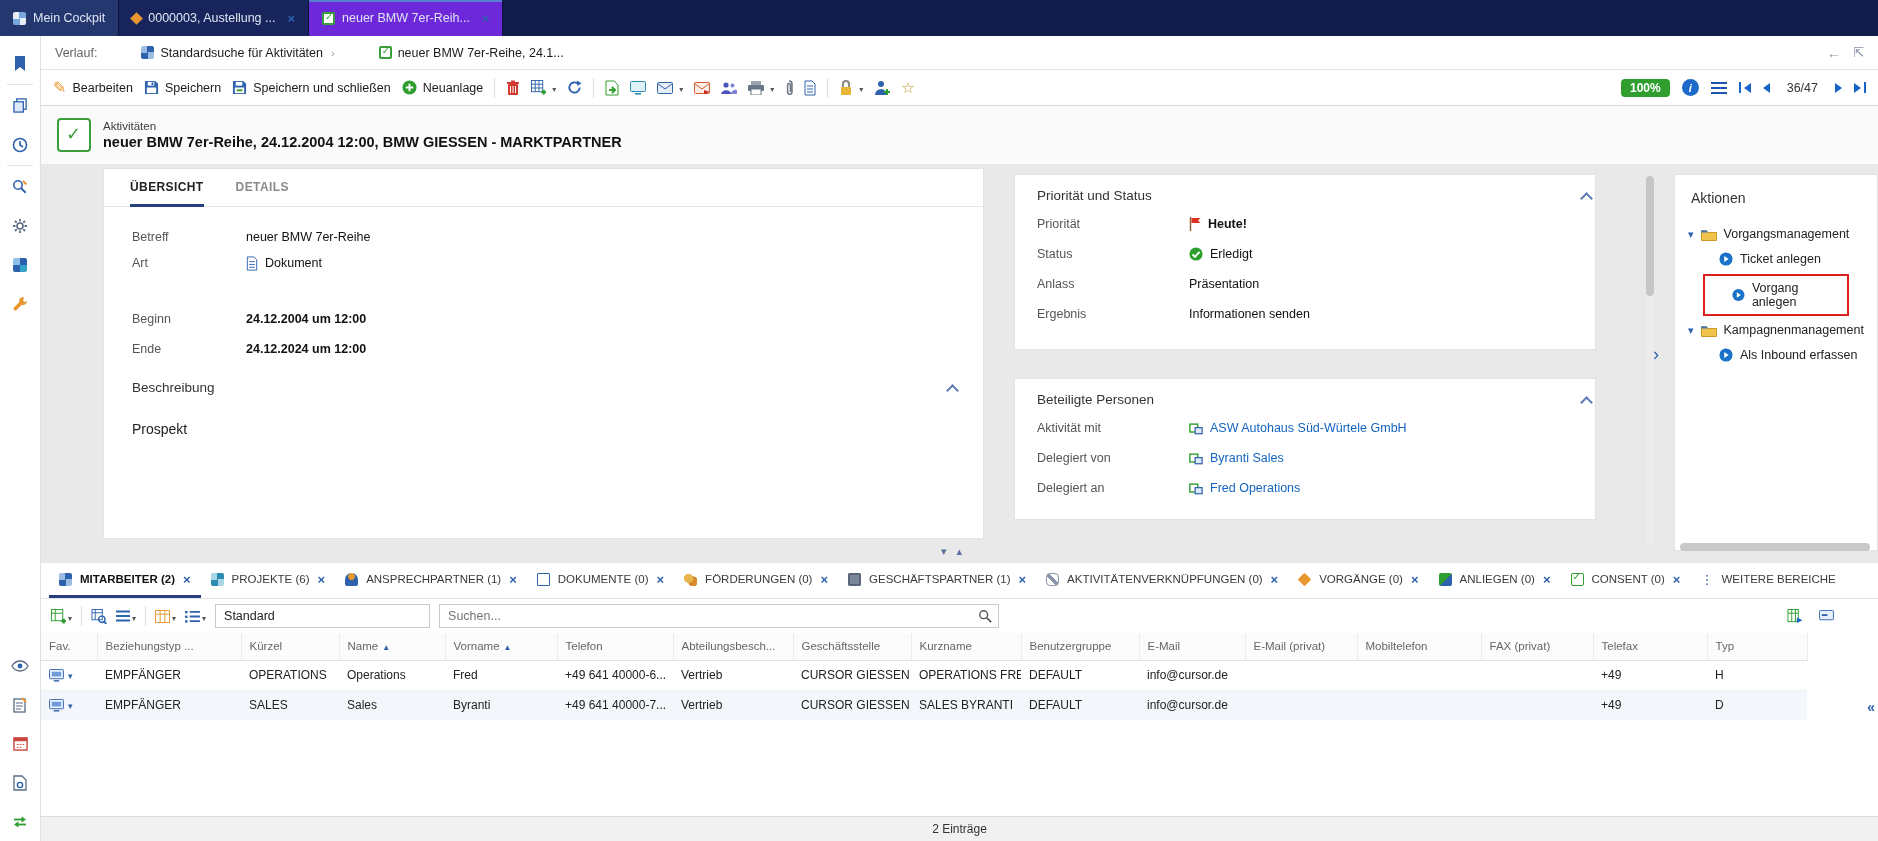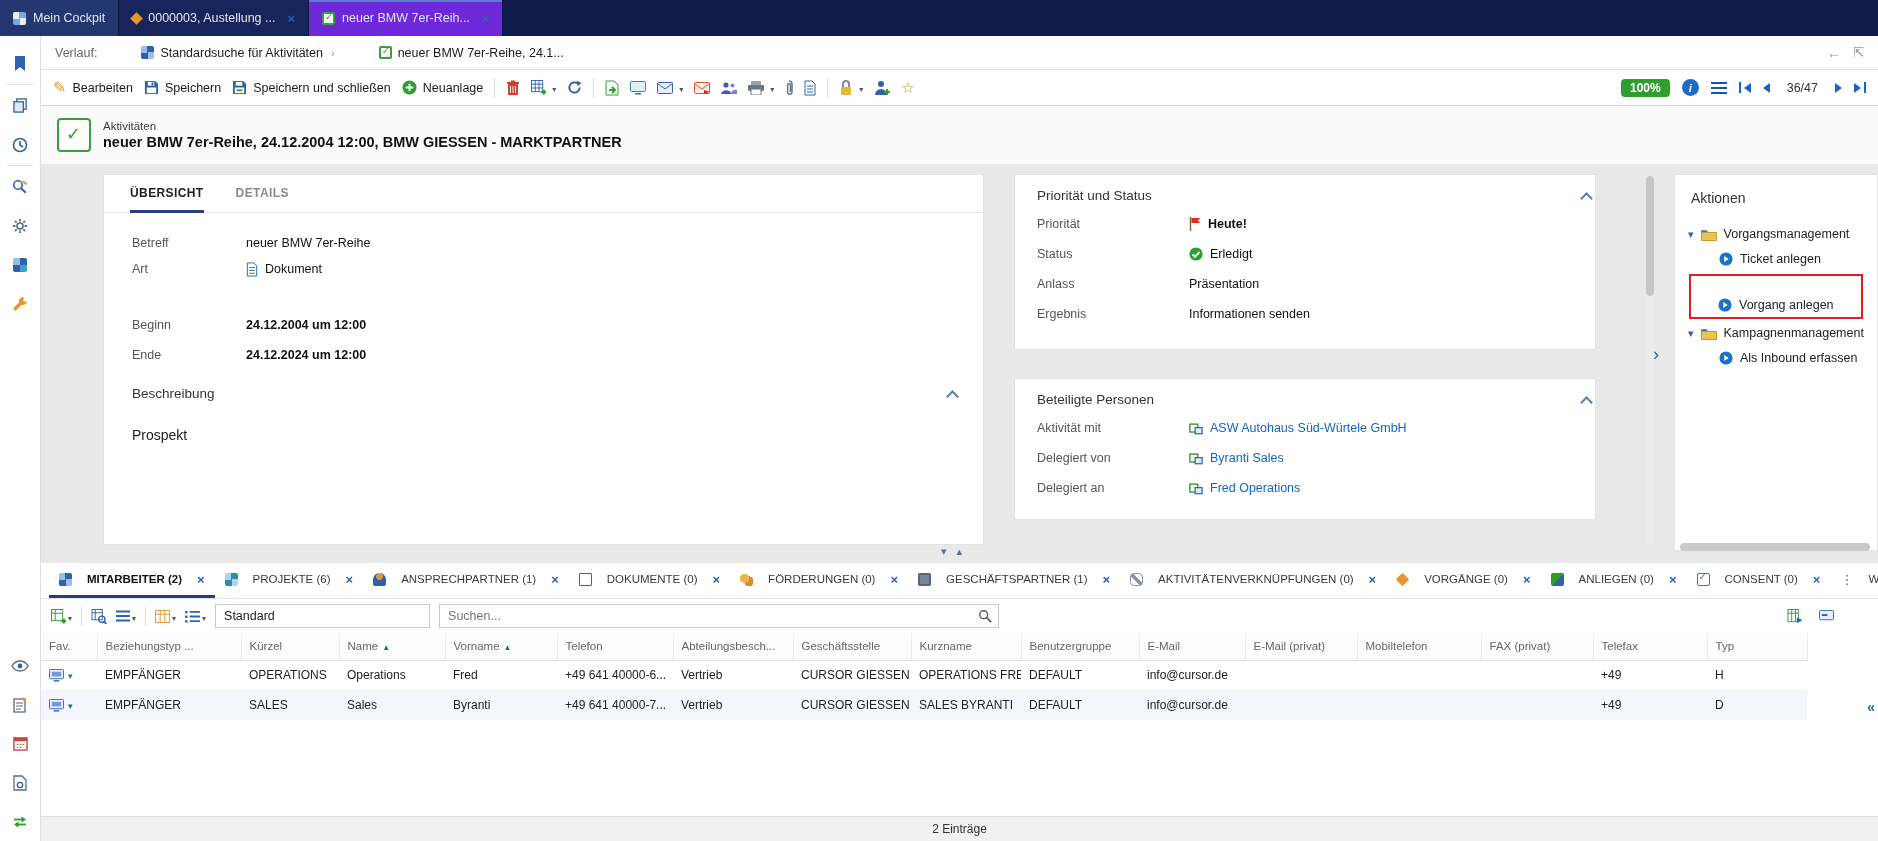--- a/index.html
+++ b/index.html
@@ -58,21 +58,21 @@
   
   .workspace { flex:1; display:flex; flex-direction:column; min-height:0; background:#e9e9e9; position:relative; }
   .rec-header { flex:0 0 58px; background:#fafafa; display:flex; align-items:center; gap:12px; padding:0 16px; }
   .rec-icon { width:34px; height:34px; background:#fff; border:2px solid #3a9e3a; border-radius:4px; position:relative; }
   .rec-icon::after { content:"✓"; position:absolute; left:7px; top:3px; color:#3a9e3a; font-size:18px; font-weight:bold; }
   .rec-entity { font-size:11.5px; color:#3c3c3c; }
   .rec-title { font-size:14.5px; font-weight:bold; color:#111; margin-top:2px; }
 
   .content { position:relative; flex:0 0 399px; }
   .card { position:absolute; background:#fff; border:1px solid #e3e3e3; }
-  #card-overview { left:62px; top:10px; width:881px; height:371px; }
+  #card-overview { left:62px; top:4px; width:881px; height:371px; }
   #card-priority { left:973px; top:10px; width:582px; height:176px; }
   #card-persons  { left:973px; top:214px; width:582px; height:142px; }
   #actions-panel { left:1633px; top:10px; width:204px; height:377px; background:#fff; position:absolute; border:1px solid #e3e3e3; }
 
   .dtabs { height:38px; border-bottom:1px solid #e6e6e6; display:flex; padding:0 26px; gap:32px; }
   .dtab { display:flex; align-items:center; font-size:12px; letter-spacing:.4px; color:#8a8a8a; border-bottom:3px solid transparent; margin-bottom:-1px; cursor:pointer; font-weight:bold; }
   .dtab.active { color:#222; border-color:#25407c; }
 
   .fields { padding-top:17px; }
   .frow { display:flex; align-items:center; min-height:26px; padding-left:28px; font-size:12.5px; }
@@ -89,34 +89,34 @@
   .desc-text { padding:20px 26px 0 28px; font-size:14px; color:#222; }
 
   .card-hdr { display:flex; justify-content:space-between; align-items:center; padding:13px 4px 6px 22px; font-size:13.5px; color:#333; }
   .frow2 { display:flex; align-items:center; min-height:30px; padding-left:22px; font-size:12.5px;gap:20px; }
 
   
   .ap-title { font-size:14px; color:#333; padding:15px 16px 16px; }
   .tree-parent { display:flex; align-items:center; gap:7px; padding:5px 10px 5px 13px; font-size:12.5px; color:#222; cursor:pointer; }
   .tree-child { display:flex; align-items:center; gap:7px; padding:6px 10px 6px 44px; font-size:12.5px; color:#222; cursor:pointer; }
   .glyph-treechev::after { content:"▾"; color:#2f62ad; font-size:11px; }
-  .red-high { margin:2px 14px; border:2px solid #dc1f1f; padding:22px 8px 5px 27px; display:flex; align-items:center; gap:7px; font-size:12.5px; cursor:pointer; }
+  .red-high { margin:2px 28px; border:2px solid #dc1f1f; padding:5px 8px 5px 27px; display:flex; align-items:center; gap:7px; font-size:12.5px; cursor:pointer; }
 
   .vscroll { position:absolute; left:1605px; top:12px; width:8px; height:369px; background:#ececec; border-radius:4px; cursor:pointer; }
   .vthumb { position:absolute; left:0; top:0; width:8px; height:120px; background:#c6c6c6; border-radius:4px; }
   .hscroll { position:absolute; left:1639px; top:379px; width:190px; height:8px; background:#c9c9c9; border-radius:4px; cursor:pointer; }
   .expander { position:absolute; left:1612px; top:180px; color:#2f62ad; font-size:18px; cursor:pointer; }
   .glyph-gt::after { content:"›"; }
   .collapse-ctrl { position:absolute; left:900px; top:381px; display:flex; gap:10px; color:#5b6f9e; font-size:11px; }
   .glyph-down::after { content:"▾"; } .glyph-up2::after { content:"▴"; }
 
   
   .bottom { flex:0 0 278px; background:#fff; display:flex; flex-direction:column; position:relative; }
   .btabs { flex:0 0 36px; display:flex; align-items:stretch; padding-left:8px; border-bottom:1px solid #e4e4e4; overflow:hidden; }
-  .btab { display:flex; align-items:center; gap:15px; padding:0 10px; font-size:11.5px; color:#3a3a3a; border-bottom:3px solid transparent; cursor:pointer; white-space:nowrap; }
+  .btab { display:flex; align-items:center; gap:8px; padding:0 10px; font-size:11.5px; color:#3a3a3a; border-bottom:3px solid transparent; cursor:pointer; white-space:nowrap; }
   .btab.active { font-weight:bold; color:#111; border-color:#25407c; }
   .glyph-x::after { content:"×"; color:#2f62ad; font-weight:bold; font-size:13px; }
   .glyph-vdots::after { content:"⋮"; color:#2f62ad; font-size:13px; }
   .bic { width:13px; height:13px; border-radius:2px; flex:none; }
   .bic.grid-blue { background:conic-gradient(#2f62ad 25%, #9dbce4 0 50%, #2f62ad 0 75%, #9dbce4 0); }
   .bic.grid-teal { background:conic-gradient(#2b8bb0 25%, #a8d6e6 0 50%, #2b8bb0 0 75%, #a8d6e6 0); }
   .bic.person { background:radial-gradient(circle at 50% 28%, #e8962e 0 30%, transparent 31%), linear-gradient(#2f62ad,#2f62ad); border-radius:50% 50% 2px 2px; }
   .bic.doc { background:#fff; border:1.5px solid #2f62ad; border-radius:1px; }
   .bic.coins { background:radial-gradient(circle at 35% 40%, #e8b64c 0 40%, transparent 41%), radial-gradient(circle at 70% 65%, #d98a2b 0 40%, transparent 41%); }
   .bic.building { background:linear-gradient(#7a8699,#7a8699); box-shadow:inset 0 0 0 2px #5a6578; }

